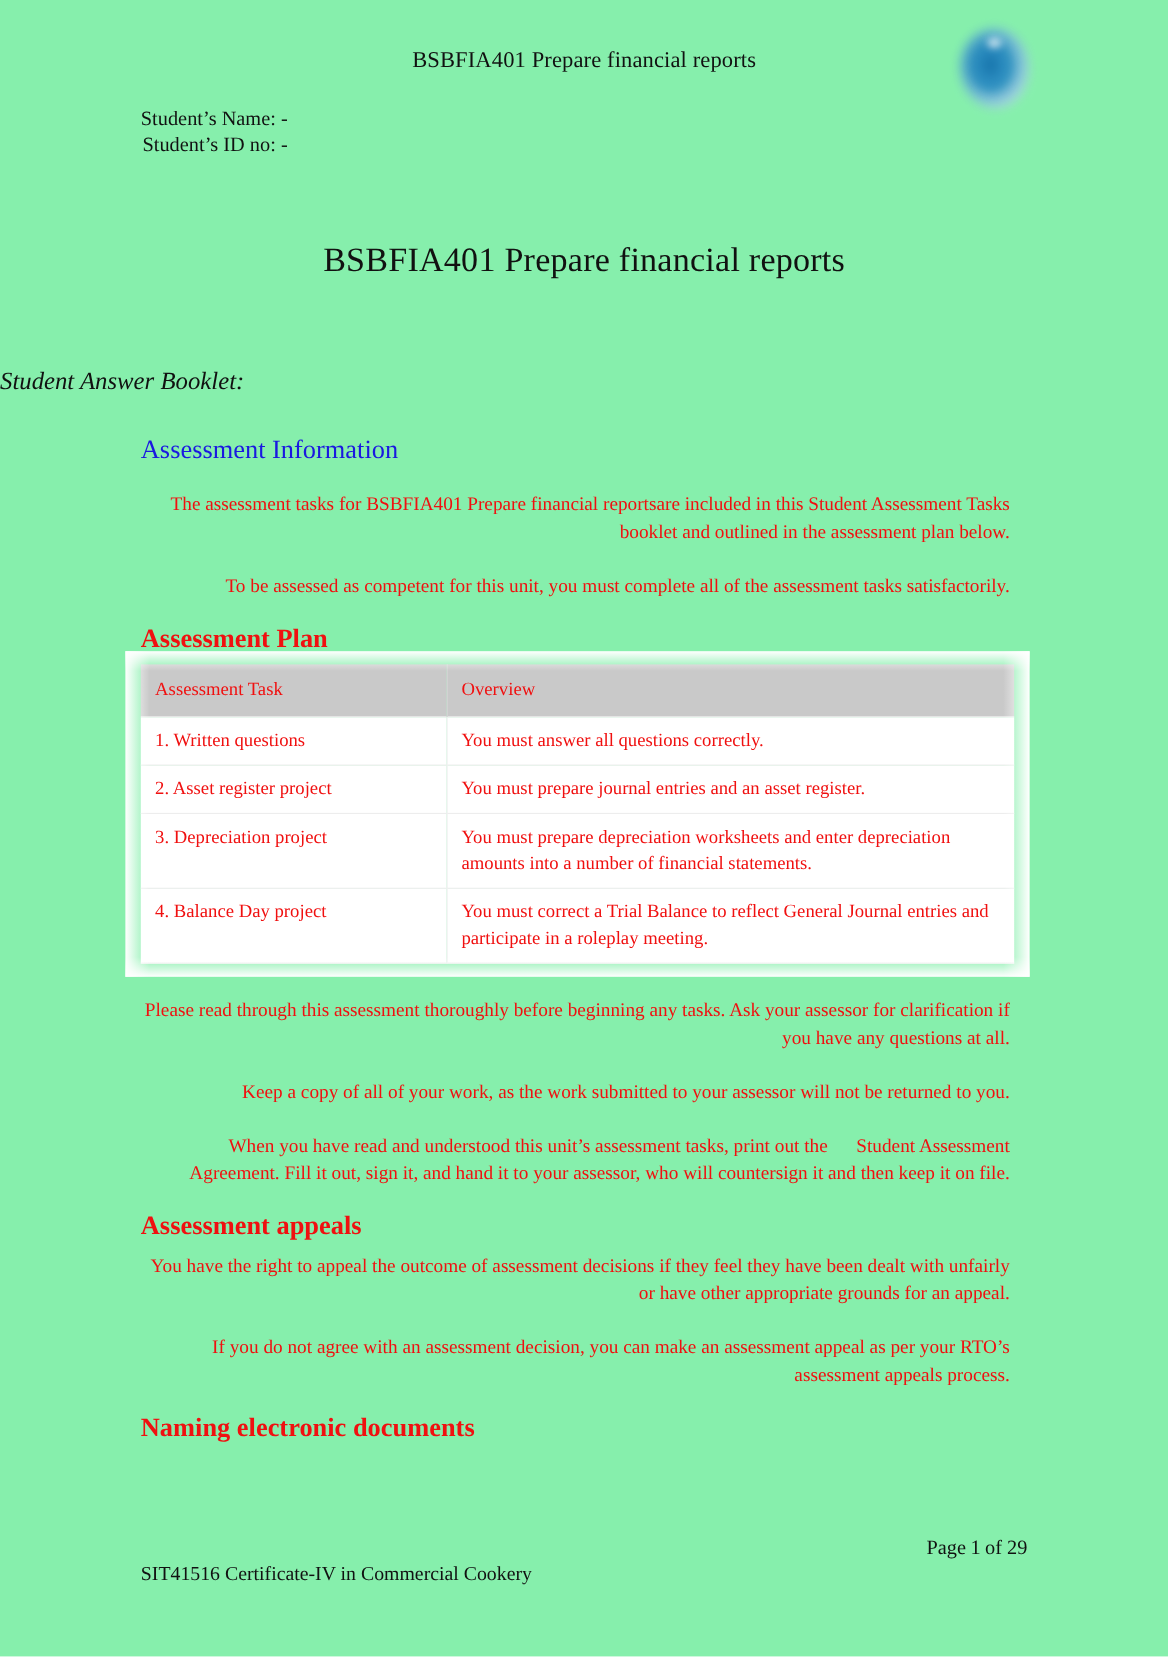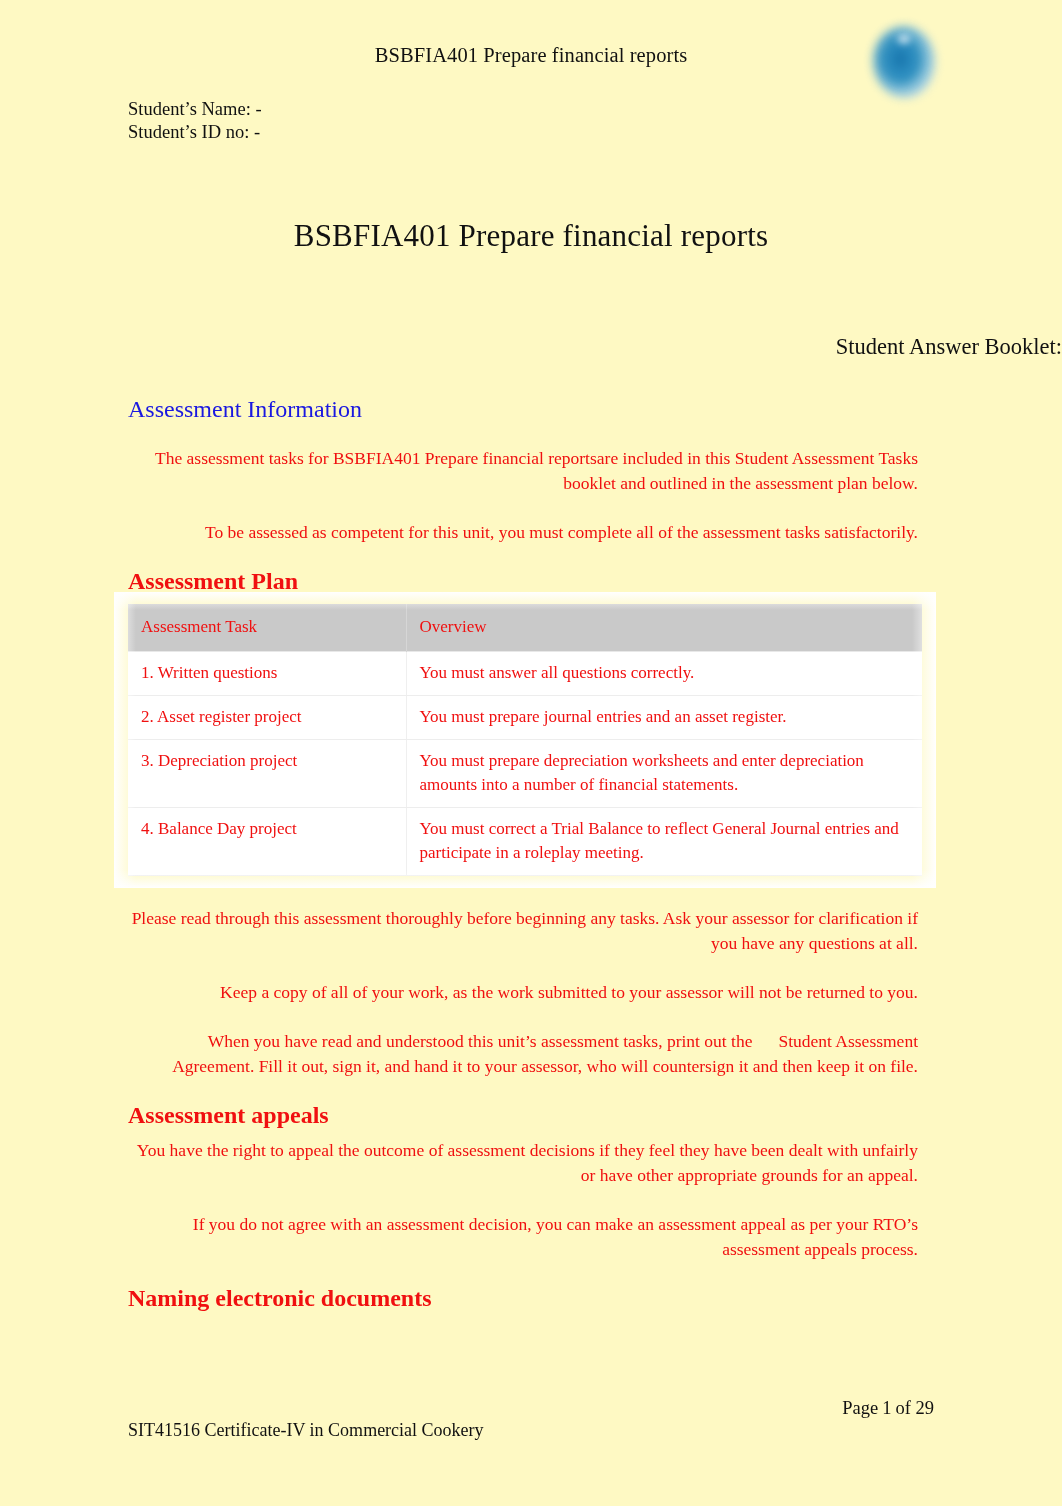--- a/index.html
+++ b/index.html
@@ -10,21 +10,21 @@
   }
   body {
     font-family: "Liberation Serif", "DejaVu Serif", serif;
     color: #000000;
   }
   .page {
     position: relative;
     width: 1062px;
     height: 1506px;
     margin: 0 auto;
-    background: #fef9c3;
+    background: #86efac;
     overflow: hidden;
     box-sizing: border-box;
   }
 
   
   .doc-header {
     position: absolute;
     top: 44px;
     left: 0;
     width: 1062px;
@@ -84,41 +84,43 @@
   }
 
   
   .student-block {
     position: absolute;
     top: 98px;
     left: 128px;
     font-size: 18.5px;
     line-height: 22.5px;
     color: #111111;
+    text-align: right;
   }
 
   
   .main-title {
     position: absolute;
     top: 218px;
     left: 0;
     width: 1062px;
     text-align: center;
     font-size: 31px;
     color: #111111;
     letter-spacing: 0.2px;
   }
   .sub-title {
     position: absolute;
     top: 334px;
     left: 0;
     width: 1062px;
-    text-align: right;
+    text-align: left;
     font-size: 22.5px;
     color: #111111;
+    font-style: italic;
   }
 
   
   .content {
     position: absolute;
     top: 392px;
     left: 128px;
     width: 790px;
   }
 

